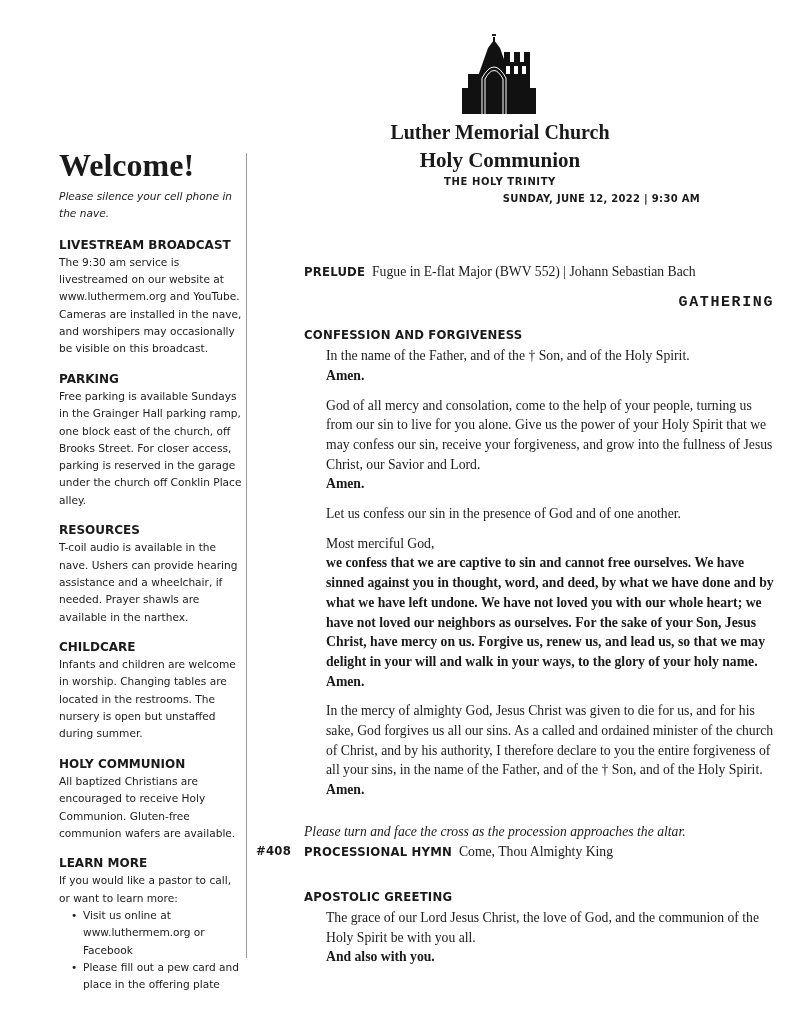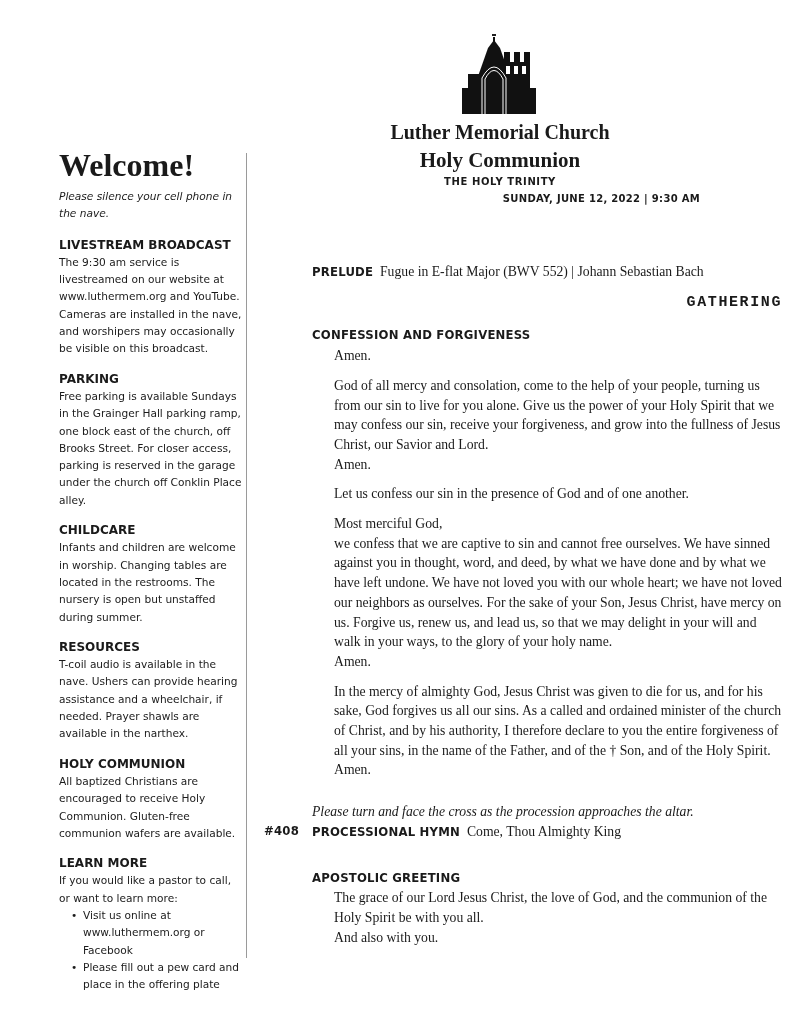--- a/index.html
+++ b/index.html
@@ -25,26 +25,26 @@
   #welcome { font-size: 32px; font-weight: bold; margin: 0 0 8px 0; line-height: 30px; }
   .note-italic { font-style: italic; margin-bottom: 14px; }
   .sb-section { margin-bottom: 13px; }
   .sb-h { font-weight: bold; font-size: 12px; }
   .sb-list { margin: 0; padding-left: 24px; list-style: none; }
   .sb-list li { position: relative; }
   .sb-list li::before { content: "\2022"; position: absolute; left: -12px; }
   #divider { position: absolute; left: 246px; top: 153px; width: 1px; height: 805px; background: #9a9a9a; }
 
   
-  #main { position: absolute; left: 312px; top: 262px; width: 470px; font-size: 13.7px; line-height: 19.7px; }
+  #main { position: absolute; left: 304px; top: 262px; width: 470px; font-size: 13.7px; line-height: 19.7px; }
   .lbl { font-family: "DejaVu Sans", "Liberation Sans", sans-serif; font-weight: bold; font-size: 11.7px; letter-spacing: 0.2px; }
   .section-title { text-align: right; font-family: Liberation Mono, monospace; font-weight: bold; font-size: 15px; letter-spacing: 1.6px; margin: 10px 0 14px 0; }
   .indent { padding-left: 22px; }
   .para { margin-bottom: 10px; }
-  .b { font-weight: normal; }
+  .b { font-weight: bold; }
   .i { font-style: italic; }
   .hymn-row { position: relative; }
   .hymn-num { position: absolute; left: -48px; }
 </style>
 </head>
 <body>
 
 <svg id="logo" viewBox="0 0 74 80">
   <rect x="30" y="0" width="4" height="2" fill="#222"></rect>
   <rect x="31" y="3" width="2" height="5" fill="#111"></rect>
@@ -73,26 +73,26 @@
 
   <div class="sb-section">
     <div class="sb-h">LIVESTREAM BROADCAST</div>
     <div>The 9:30 am service is livestreamed on our website at www.luthermem.org and YouTube. Cameras are installed in the nave, and worshipers may occasionally be visible on this broadcast.</div>
   </div>
   <div class="sb-section">
     <div class="sb-h">PARKING</div>
     <div>Free parking is available Sundays in the Grainger Hall parking ramp, one block east of the church, off Brooks Street. For closer access, parking is reserved in the garage under the church off Conklin Place alley.</div>
   </div>
   <div class="sb-section">
+    <div class="sb-h">RESOURCES</div>
+    <div>T-coil audio is available in the nave. Ushers can provide hearing assistance and a wheelchair, if needed. Prayer shawls are available in the narthex.</div>
+  </div>
+  <div class="sb-section">
     <div class="sb-h">CHILDCARE</div>
     <div>Infants and children are welcome in worship. Changing tables are located in the restrooms. The nursery is open but unstaffed during summer.</div>
-  </div>
-  <div class="sb-section">
-    <div class="sb-h">RESOURCES</div>
-    <div>T-coil audio is available in the nave. Ushers can provide hearing assistance and a wheelchair, if needed. Prayer shawls are available in the narthex.</div>
   </div>
   <div class="sb-section">
     <div class="sb-h">HOLY COMMUNION</div>
     <div>All baptized Christians are encouraged to receive Holy Communion. Gluten-free communion wafers are available.</div>
   </div>
   <div class="sb-section">
     <div class="sb-h">LEARN MORE</div>
     <div>If you would like a pastor to call, or want to learn more:</div>
     <ul class="sb-list">
       <li>Visit us online at www.luthermem.org or Facebook</li>
@@ -106,20 +106,21 @@
 <div id="main" class="serif">
   <div>
     <span class="lbl">PRELUDE</span>&nbsp;
     <span>Fugue in E-flat Major (BWV 552) | Johann Sebastian Bach</span>
   </div>
 
   <div class="section-title">GATHERING</div>
 
   <div class="lbl">CONFESSION AND FORGIVENESS</div>
   <div class="indent">
+    <div>In the name of the Father, and of the † Son, and of the Holy Spirit.</div>
     <div class="b para">Amen.</div>
 
     <div>God of all mercy and consolation, come to the help of your people, turning us from our sin to live for you alone. Give us the power of your Holy Spirit that we may confess our sin, receive your forgiveness, and grow into the fullness of Jesus Christ, our Savior and Lord.</div>
     <div class="b para">Amen.</div>
 
     <div class="para">Let us confess our sin in the presence of God and of one another.</div>
 
     <div>Most merciful God,</div>
     <div class="b">we confess that we are captive to sin and cannot free ourselves. We have sinned against you in thought, word, and deed, by what we have done and by what we have left undone. We have not loved you with our whole heart; we have not loved our neighbors as ourselves. For the sake of your Son, Jesus Christ, have mercy on us. Forgive us, renew us, and lead us, so that we may delight in your will and walk in your ways, to the glory of your holy name.</div>
     <div class="b para">Amen.</div>

